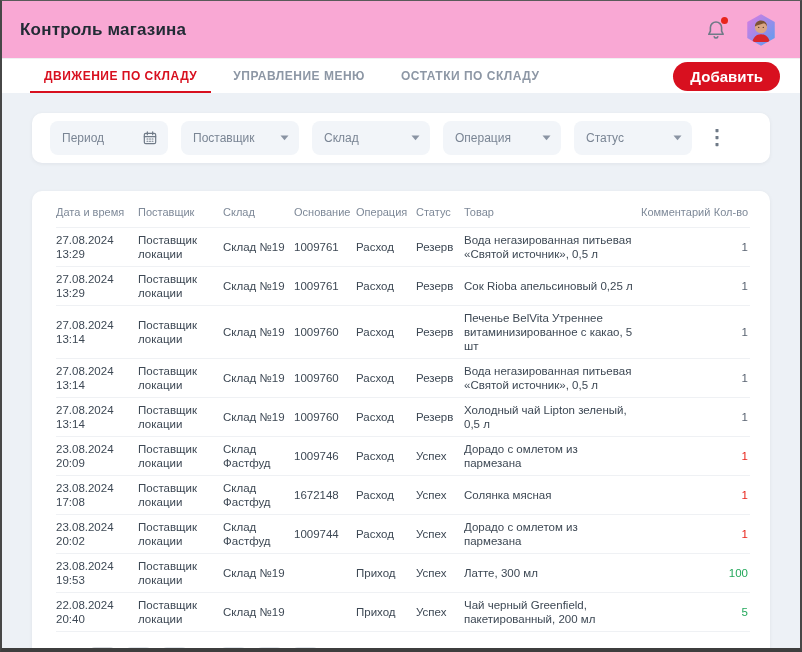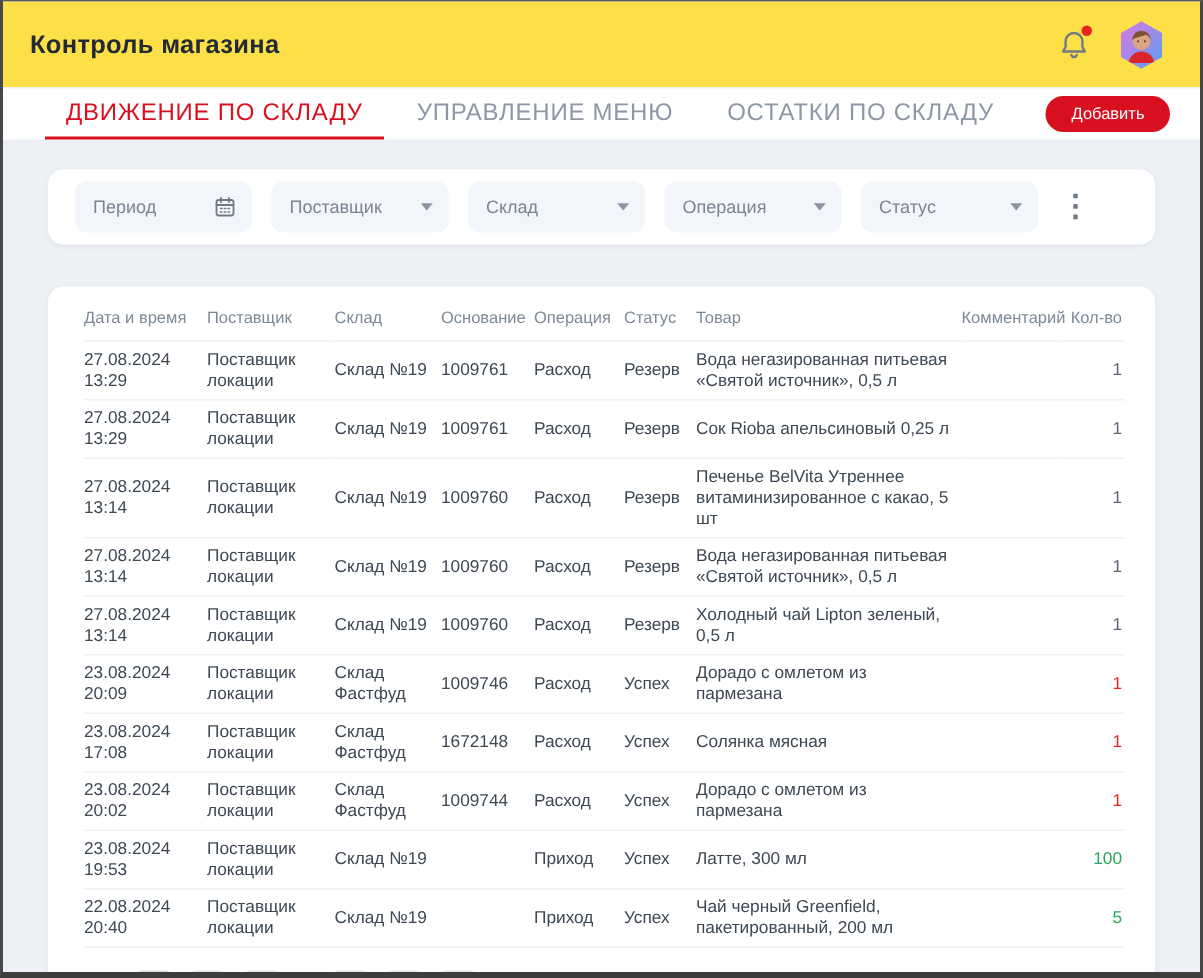--- a/index.html
+++ b/index.html
@@ -6,41 +6,41 @@
   html,body { width:802px; height:652px; }
   body { font-family:"Liberation Sans","DejaVu Sans",sans-serif; }
   .frame {
     width:802px; height:652px; overflow:hidden;
     border-left:2px solid #474747; border-right:2px solid #474747;
     border-top:1px solid #5a5a5a; border-bottom:4px solid #3e3e3e;
     background:#EDF1F6; display:flex; flex-direction:column;
   }
   
   .app-header {
-    height:57px; background:#fde047; display:flex; align-items:center;
+    height:57px; background:#f9a8d4; display:flex; align-items:center;
     padding:0 22px 0 18px; flex:0 0 auto;
   }
   .app-title { font-size:17px; font-weight:bold; color:#222B35; letter-spacing:.2px; }
   .header-right { margin-left:auto; display:flex; align-items:center; gap:16px; }
   .bell-wrap { position:relative; width:24px; height:24px; cursor:pointer; }
   .bell-dot { position:absolute; top:-1px; right:0; width:7px; height:7px; border-radius:50%; }
   .avatar { width:34px; height:34px; cursor:pointer; }
   
   .tabbar {
     height:35px; background:#fff; border-top:1px solid #F0F1F3;
     display:flex; align-items:stretch; padding:0 20px 0 28px; flex:0 0 auto;
   }
   .tabs { display:flex; align-items:stretch; gap:8px; }
   .tab {
-    display:flex; align-items:center; padding:0 14px; font-size:16px; font-weight:normal;
+    display:flex; align-items:center; padding:0 14px; font-size:12px; font-weight:bold;
     letter-spacing:.5px; color:#8D97A5; cursor:pointer; position:relative;
   }
   .tab.active::after { content:""; position:absolute; left:0; right:0; bottom:0; height:2px; background:currentColor; }
   .add-btn {
-    margin-left:auto; align-self:center; border:none; color:#fff; font-size:11px; font-weight:normal;
+    margin-left:auto; align-self:center; border:none; color:#fff; font-size:15px; font-weight:bold;
     padding:6px 17px; border-radius:15px; cursor:pointer; font-family:inherit;
   }
   
   .content { flex:1; padding:20px 30px 0 30px; overflow:hidden; }
   .card { background:#fff; border-radius:10px; box-shadow:0 1px 4px rgba(16,24,40,.06); }
   .filter-card { height:50px; display:flex; align-items:center; gap:13px; padding:0 18px; margin-bottom:28px; }
   .chip {
     flex:1; max-width:118px; height:34px; background:#F2F5F9; border-radius:8px;
     display:flex; align-items:center; justify-content:space-between; padding:0 10px 0 12px;
     cursor:pointer;

